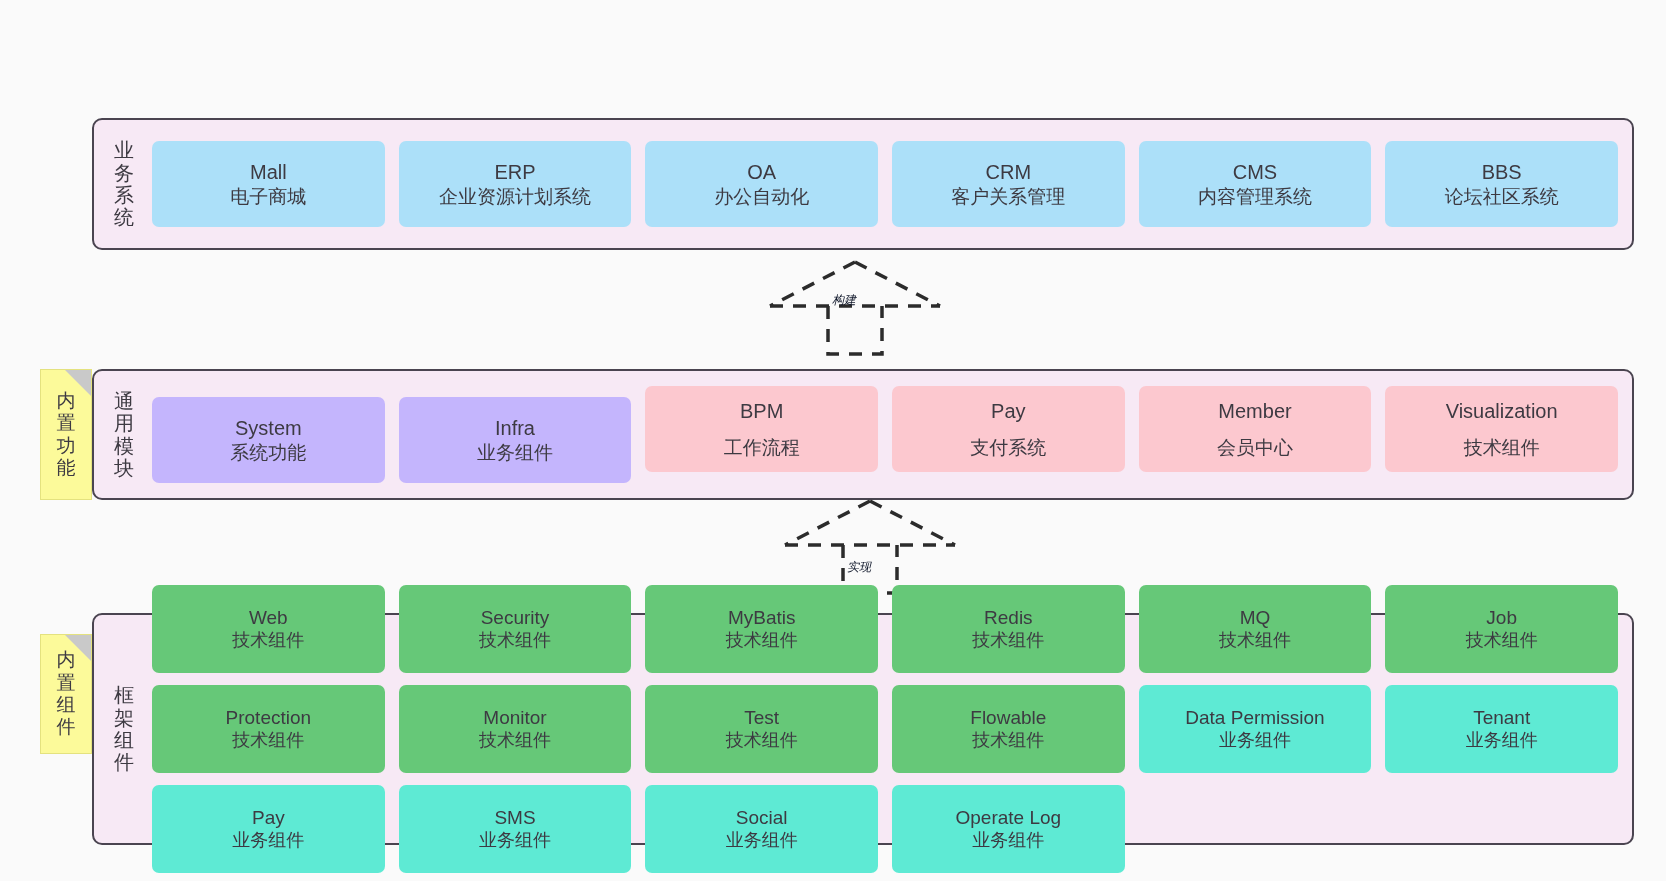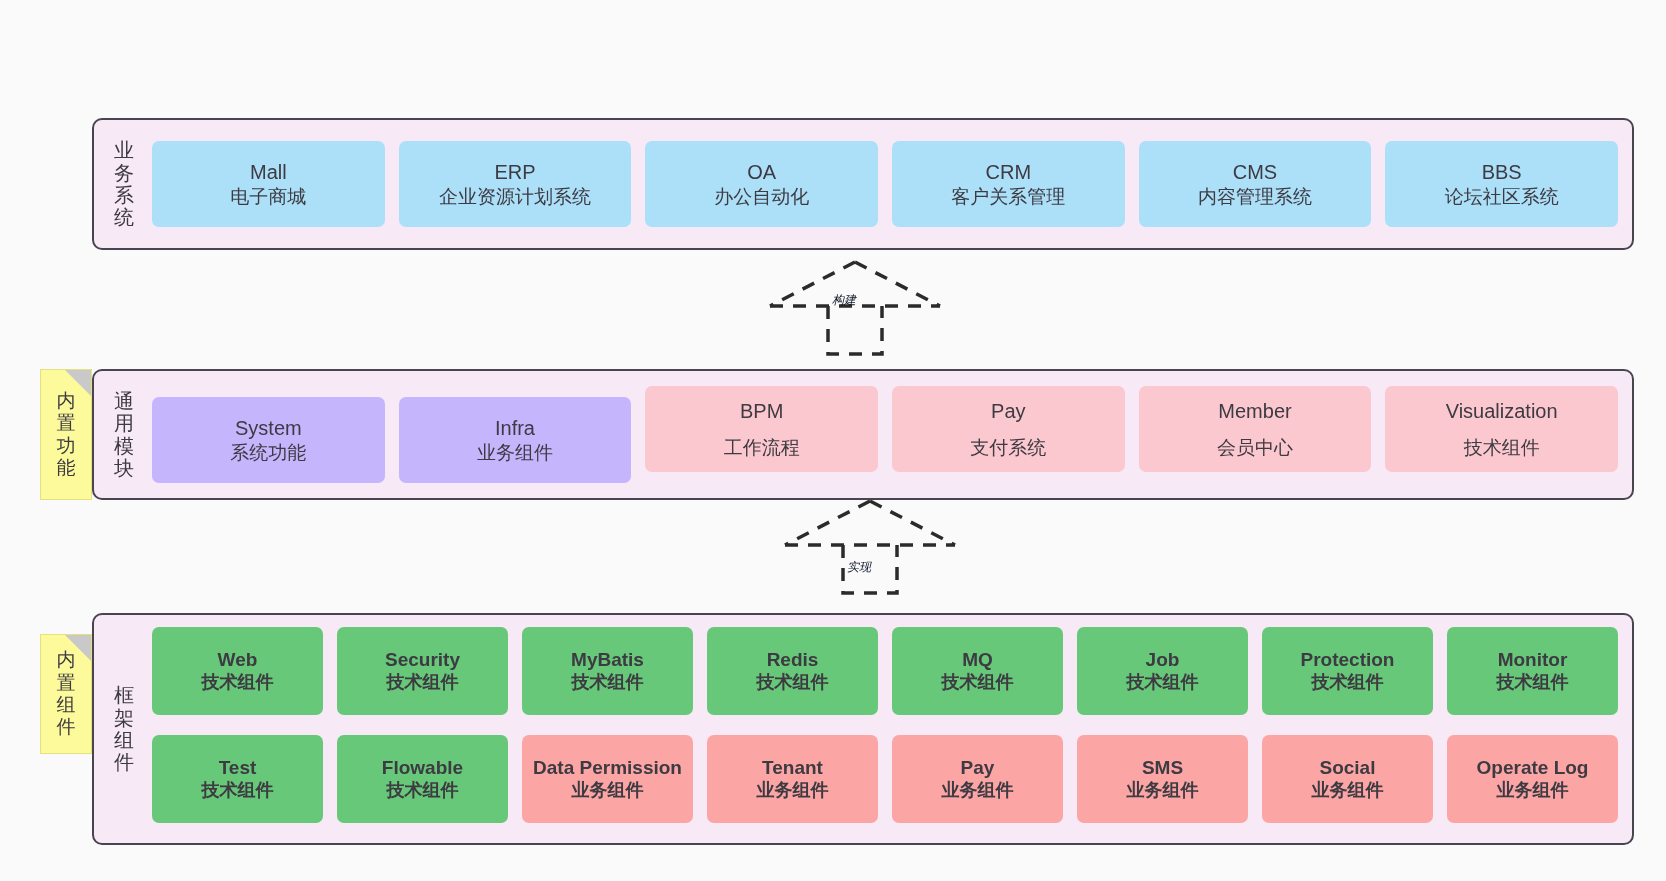--- a/index.html
+++ b/index.html
@@ -58,21 +58,21 @@
   
   .cards {
     flex: 1 1 auto;
     display: grid;
     gap: 12px 14px;
     padding: 12px 14px 12px 10px;
     box-sizing: border-box;
     align-content: center;
   }
   .cards.row6 { grid-template-columns: repeat(6, 1fr); }
-  .cards.row8 { grid-template-columns: repeat(8, 1fr); grid-template-rows: 1fr 1fr; font-weight: bold; }
+  .cards.row8 { grid-template-columns: repeat(6, 1fr); grid-template-rows: 1fr 1fr; }
 
   .card {
     border-radius: 7px;
     display: flex;
     flex-direction: column;
     align-items: center;
     justify-content: center;
     text-align: center;
     line-height: 1.22;
     padding: 21px 6px;
@@ -85,21 +85,21 @@
   .cards.row6 .card { height: 86px; }
   .cards.row8 .card { height: 88px; }
   .cards.row8 .card .t1 { font-size: 19px; }
   .cards.row8 .card .t2 { font-size: 18px; }
 
   
   .c-blue       { background: #ace0f9; }
   .c-red        { background: #c4b5fd; margin-top: 11px; }
   .c-pink       { background: #fcc8cf; gap: 13px; }
   .c-green      { background: #66c878; }
-  .c-lightgreen { background: #fca5a5; }
+  .c-lightgreen { background: #5eead4; }
 
   
   .sticky {
     position: absolute;
     width: 52px;
     background: #fcfa9a;
     border: 1px solid #e4e27f;
     display: flex;
     flex-direction: column;
     align-items: center;

